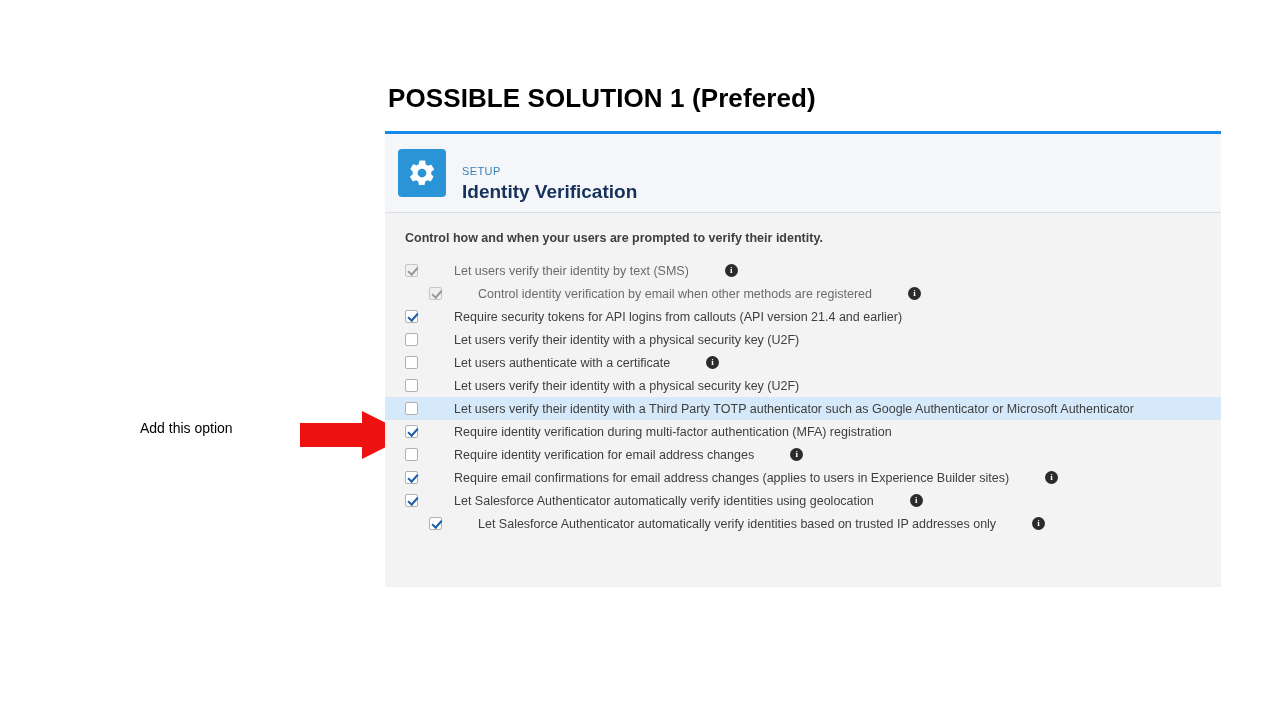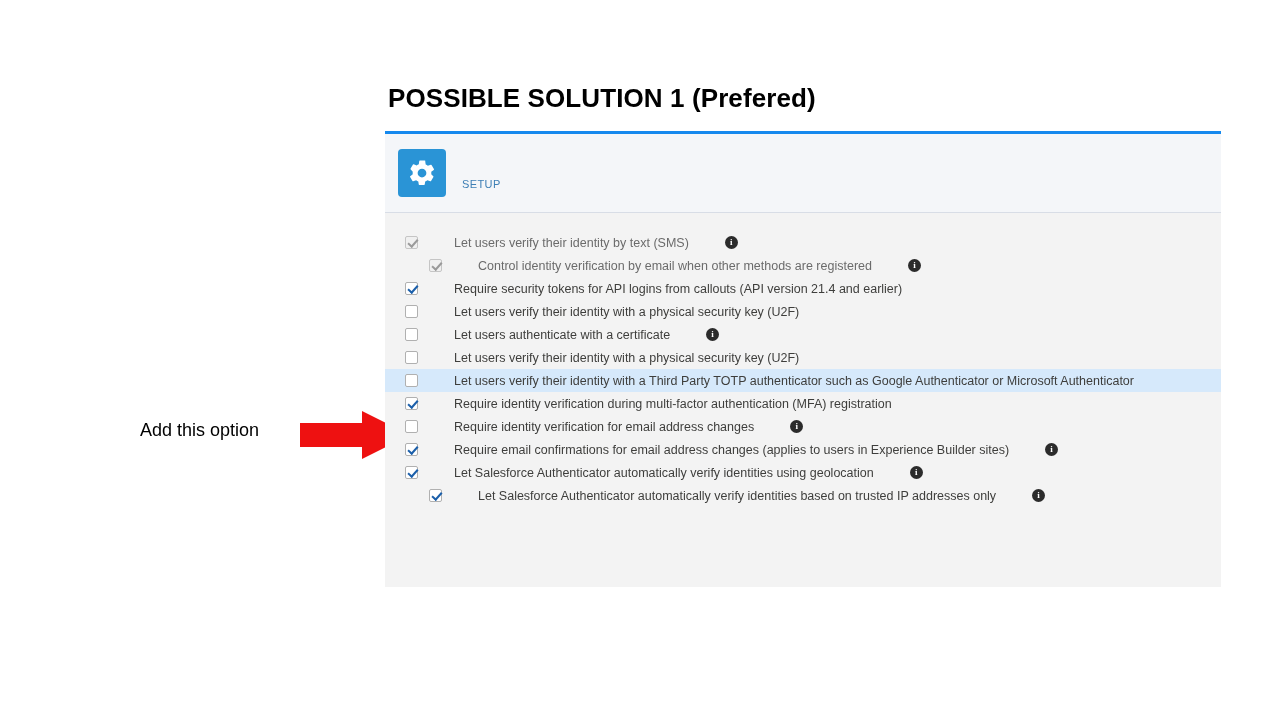--- a/index.html
+++ b/index.html
@@ -29,21 +29,21 @@
     color: #000000;
     letter-spacing: 0.1px;
     white-space: nowrap;
   }
 
   
   .annot-label {
     position: absolute;
     left: 140px;
     top: 420px;
-    font-size: 18px;
+    font-size: 14px;
     color: #000000;
     white-space: nowrap;
   }
 
   .arrow {
     position: absolute;
     left: 300px;
     top: 411px;
     width: 110px;
     height: 48px;
@@ -221,24 +221,26 @@
   <div class="sf-panel">
 
     <div class="sf-header">
       <div class="sf-header-icon">
         <svg width="30" height="30" viewBox="0 0 24 24" aria-hidden="true">
           <path fill="#ffffff" d="M19.4 13a7.8 7.8 0 0 0 0-2l2-1.5a.5.5 0 0 0 .12-.64l-1.9-3.3a.5.5 0 0 0-.6-.22l-2.34.94a7.6 7.6 0 0 0-1.73-1l-.36-2.48A.5.5 0 0 0 14.1 2h-3.8a.5.5 0 0 0-.49.42l-.36 2.48c-.62.25-1.2.58-1.73 1l-2.34-.94a.5.5 0 0 0-.6.22l-1.9 3.3a.5.5 0 0 0 .12.64L4.6 11a7.8 7.8 0 0 0 0 2l-2 1.5a.5.5 0 0 0-.12.64l1.9 3.3c.13.22.39.3.6.22l2.34-.94c.53.42 1.11.75 1.73 1l.36 2.48c.04.24.25.42.49.42h3.8c.24 0 .45-.18.49-.42l.36-2.48c.62-.25 1.2-.58 1.73-1l2.34.94c.21.08.47 0 .6-.22l1.9-3.3a.5.5 0 0 0-.12-.64zM12 15.5A3.5 3.5 0 1 1 15.5 12 3.5 3.5 0 0 1 12 15.5z"></path>
         </svg>
       </div>
       <div class="sf-header-text">
         <div class="sf-eyebrow">SETUP</div>
+        <div class="sf-title">Identity Verification</div>
       </div>
     </div>
 
     <div class="sf-body">
+      <div class="sf-desc">Control how and when your users are prompted to verify their identity.</div>
       <ul class="opt-list" id="opt-list">
           <li class="opt-row">
             <span class="cb checked disabled grey"></span>
             <span class="opt-label dim">Let users verify their identity by text (SMS)</span>
             <span class="info-icon">i</span>
           </li>
           <li class="opt-row indent">
             <span class="cb checked disabled grey"></span>
             <span class="opt-label dim">Control identity verification by email when other methods are registered</span>
             <span class="info-icon">i</span>

